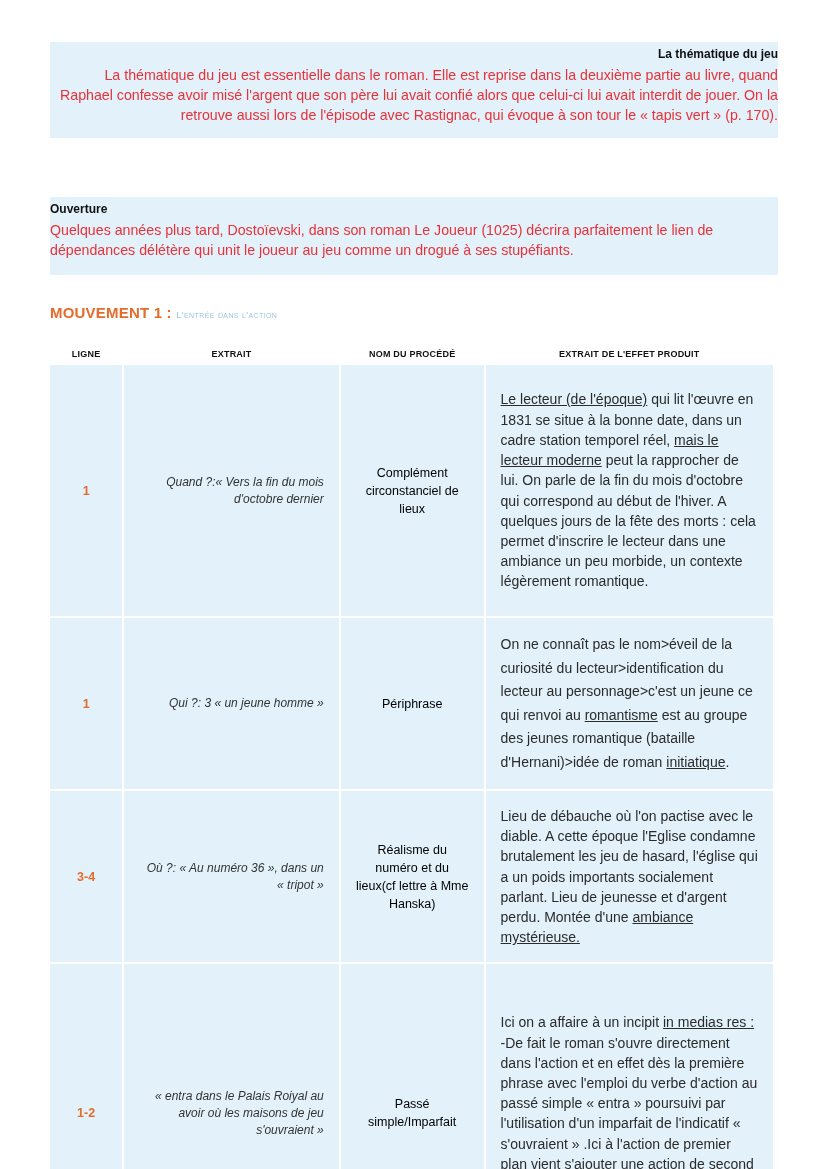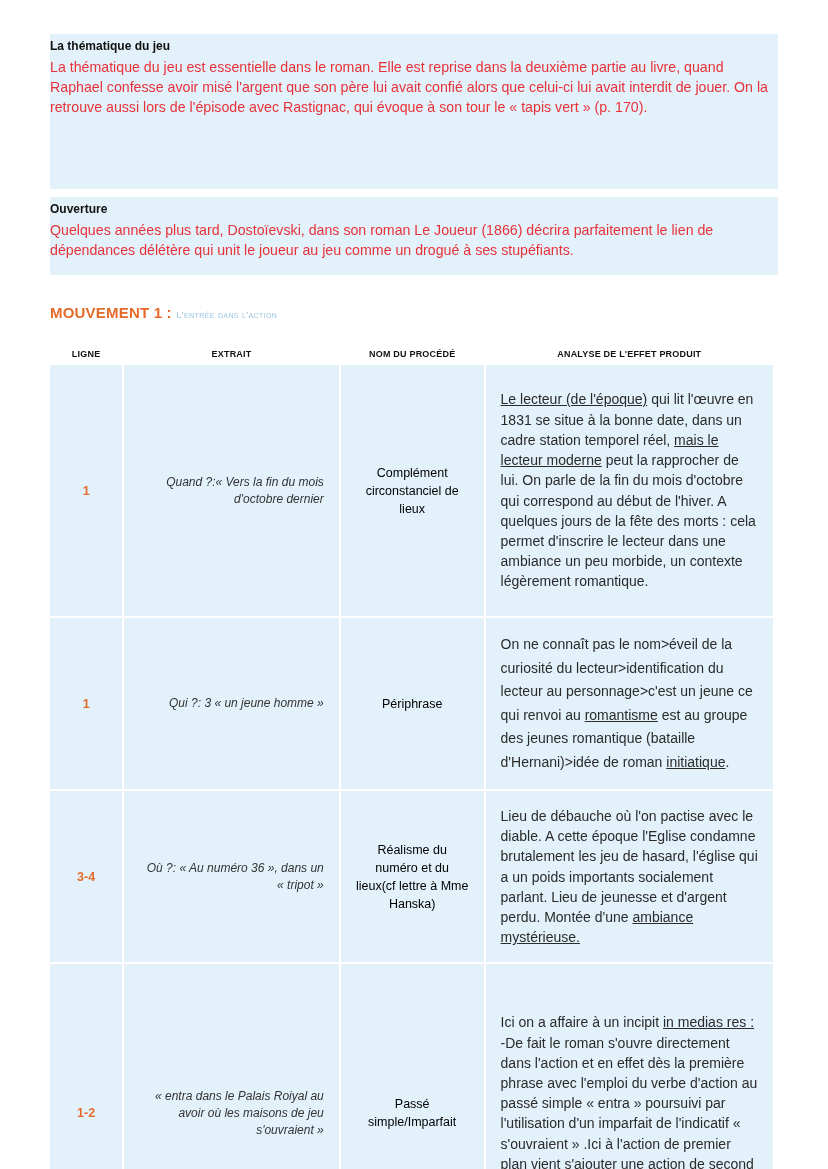--- a/index.html
+++ b/index.html
@@ -16,21 +16,21 @@
   .block-title {
     font-family: "Liberation Sans", sans-serif;
     font-weight: bold; font-size: 12px; color: #111;
     padding: 4px 0 0 0;
     line-height: 16px;
   }
   .block-text {
     color: #e8323a; font-size: 14.2px; line-height: 20px;
     padding-top: 3px;
   }
-  #b1 { top: 34px; height: 155px; }
+  #b1 { top: 42px; height: 96px; text-align: right; }
   #b2 { top: 197px; height: 78px; }
 
   .mvt-title {
     position: absolute; left: 50px; top: 304px;
     font-weight: bold; font-size: 15px; color: #e56b2b; letter-spacing: 0.2px;
   }
   .mvt-sub {
     font-size: 9.5px; color: #9cc6e0; font-weight: normal; letter-spacing: 0.4px;
     font-variant: small-caps;
   }
@@ -61,35 +61,35 @@
 </head>
 <body>
 
 <div class="block" id="b1">
   <div class="block-title">La thématique du jeu</div>
   <div class="block-text">La thématique du jeu est essentielle dans le roman. Elle est reprise dans la deuxième partie au livre, quand Raphael confesse avoir misé l'argent que son père lui avait confié  alors que celui-ci lui avait interdit de jouer. On la retrouve aussi lors de l'épisode avec Rastignac, qui évoque à son tour le « tapis vert » (p. 170).</div>
 </div>
 
 <div class="block" id="b2">
   <div class="block-title">Ouverture</div>
-  <div class="block-text">Quelques années plus tard, Dostoïevski, dans son roman Le Joueur (1866) décrira parfaitement le lien de dépendances délétère qui unit le joueur au jeu comme un drogué à ses stupéfiants.</div>
+  <div class="block-text">Quelques années plus tard, Dostoïevski, dans son roman Le Joueur (1025) décrira parfaitement le lien de dépendances délétère qui unit le joueur au jeu comme un drogué à ses stupéfiants.</div>
 </div>
 
 <div class="mvt-title">
   <span>MOUVEMENT 1 :</span>
   <span class="mvt-sub">L'entrée dans l'action</span>
 </div>
 
 <table class="tbl">
   <thead>
     <tr>
       <th>LIGNE</th>
       <th>EXTRAIT</th>
       <th>NOM DU PROCÉDÉ</th>
-      <th>ANALYSE DE L'EFFET PRODUIT</th>
+      <th>EXTRAIT DE L'EFFET PRODUIT</th>
     </tr>
   </thead>
   <tbody>
     <tr class="r1">
       <td class="c-line">1</td>
       <td class="c-ext">Quand ?:« Vers la fin du mois d'octobre dernier</td>
       <td class="c-proc">Complément circonstanciel de lieux</td>
       <td class="c-ana"><span class="u">Le lecteur (de l'époque)</span><span> qui lit l'œuvre en 1831 se situe à la bonne date, dans un cadre station temporel réel, </span><span class="u">mais le lecteur moderne</span><span> peut la rapprocher de lui. On parle de la fin du mois d'octobre qui correspond au début de l'hiver. A quelques jours de la fête des morts : cela permet d'inscrire le lecteur dans une ambiance un peu morbide, un contexte légèrement romantique.</span></td>
     </tr>
     <tr class="r2">

